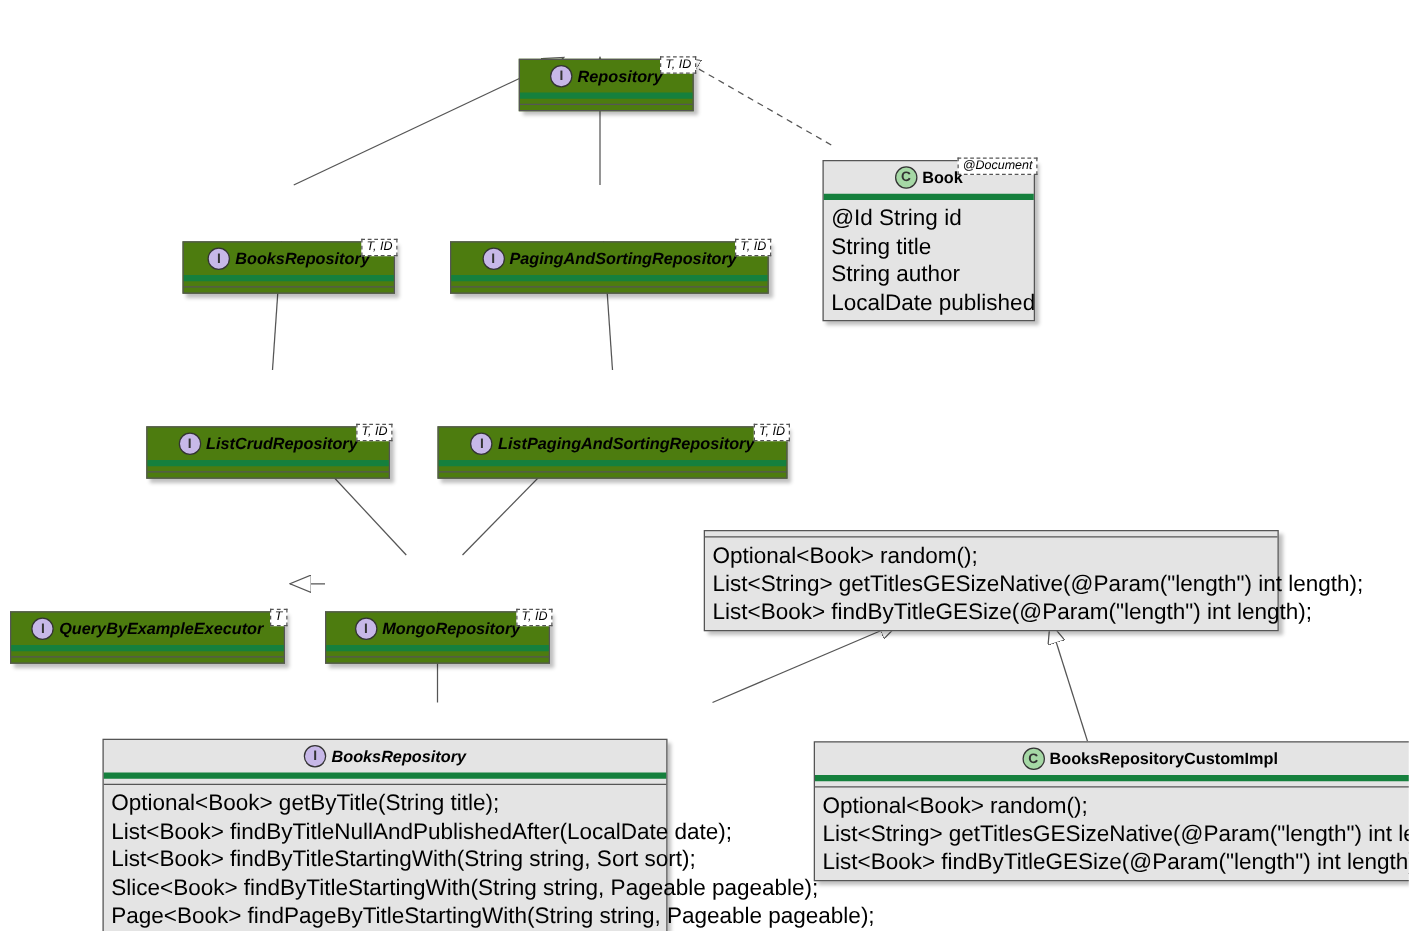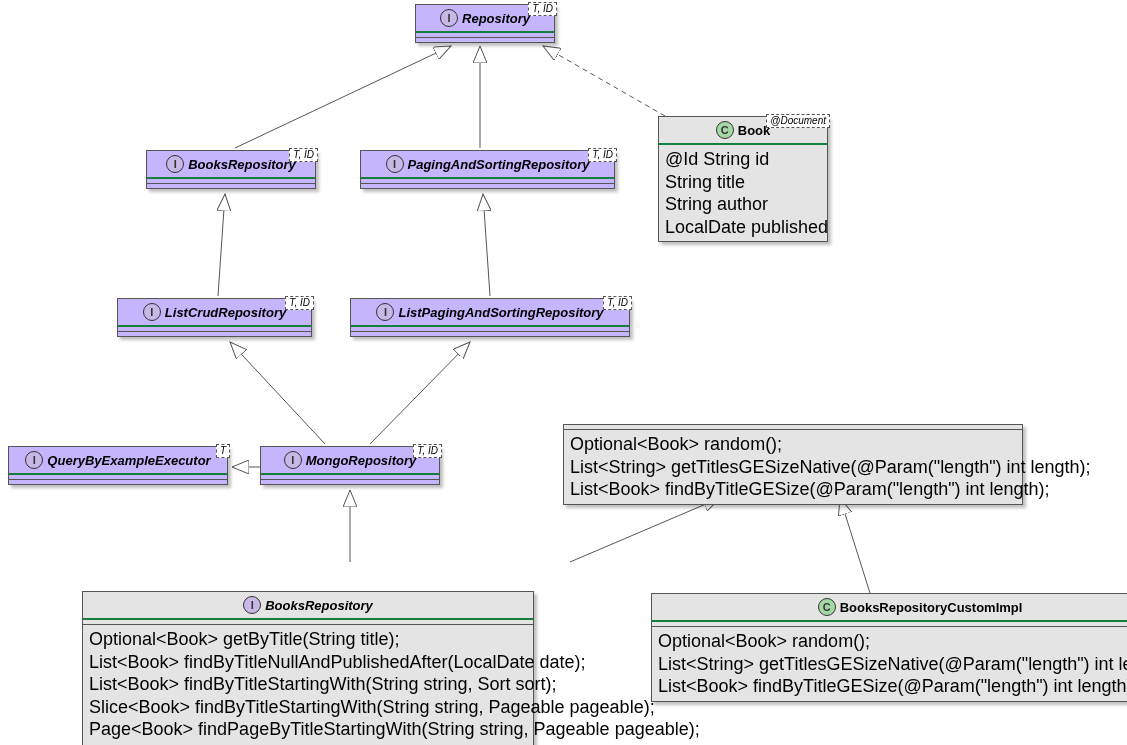--- a/index.html
+++ b/index.html
@@ -11,26 +11,26 @@
     width: 1127px;
     height: 745px;
     position: relative;
   }
   .node {
     position: absolute;
     border: 1px solid #555;
     box-shadow: 3px 3px 3px rgba(0,0,0,0.25);
     box-sizing: border-box;
   }
-  .interface { background: #c4b5fd; }
+  .interface { background: #4d7c0f; margin-top: 43px; }
   .klass { background: #e4e4e4; }
   .header {
     text-align: center;
     padding: 4px 0;
-    border-bottom: 2px solid #15803d;
+    border-bottom: 5px solid #15803d;
     white-space: nowrap;
     font-weight: bold;
     font-style: italic;
   }
   .divider {
     height: 4px;
     border-bottom: 1px solid #555;
   }
   .members {
     padding: 3px 6px;
@@ -122,21 +122,21 @@
     <div class="divider" style="border-bottom:none;"></div>
 </div>
 
 <div class="node interface" style="left:360px; top:150px; width:255px;">
   <div class="stereotype">T, ID</div>
   <div class="header"><span class="ic ic-i">I</span><span class="title">PagingAndSortingRepository</span></div>
   <div class="divider"></div>
     <div class="divider" style="border-bottom:none;"></div>
 </div>
 
-<div class="node klass" style="left:658px; top:116px; width:170px;">
+<div class="node klass" style="left:658px; top:128px; width:170px;">
   <div class="stereotype">@Document</div>
   <div class="header" style="font-style:normal;"><span class="ic ic-c">C</span><span class="title">Book</span></div>
   <div class="members">@Id String id
 String title
 String author
 LocalDate published</div>
 </div>
 
 <div class="node interface" style="left:117px; top:298px; width:195px;">
   <div class="stereotype">T, ID</div>

